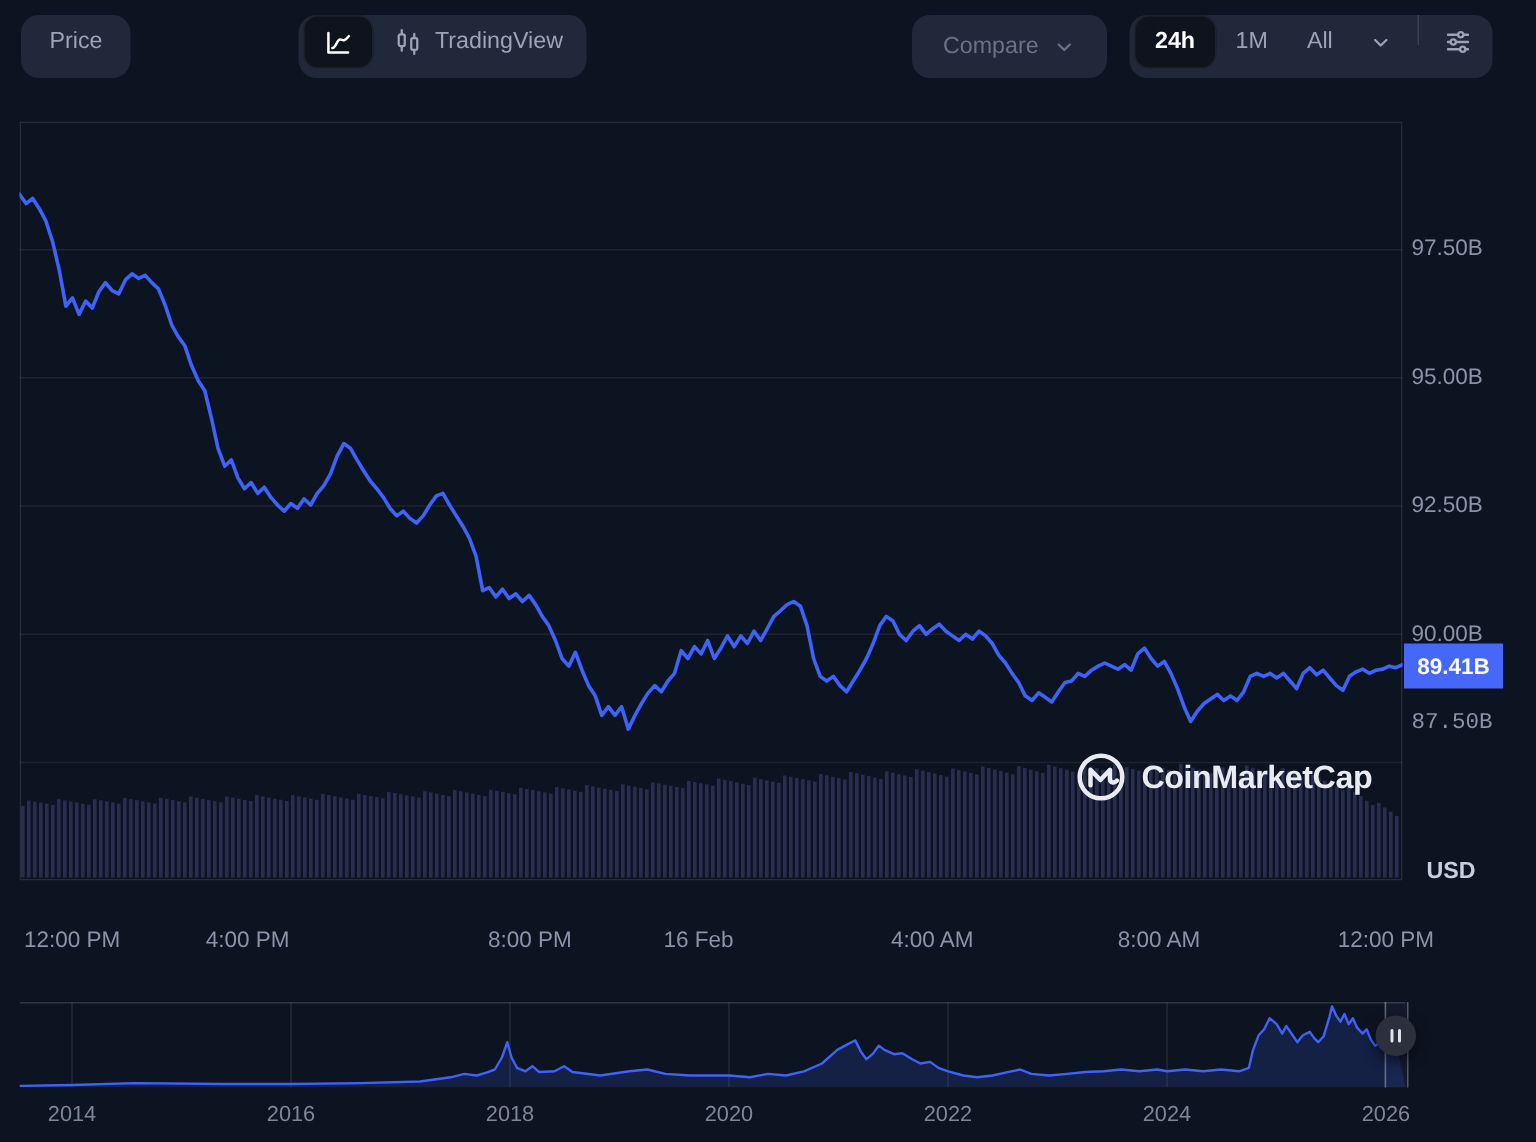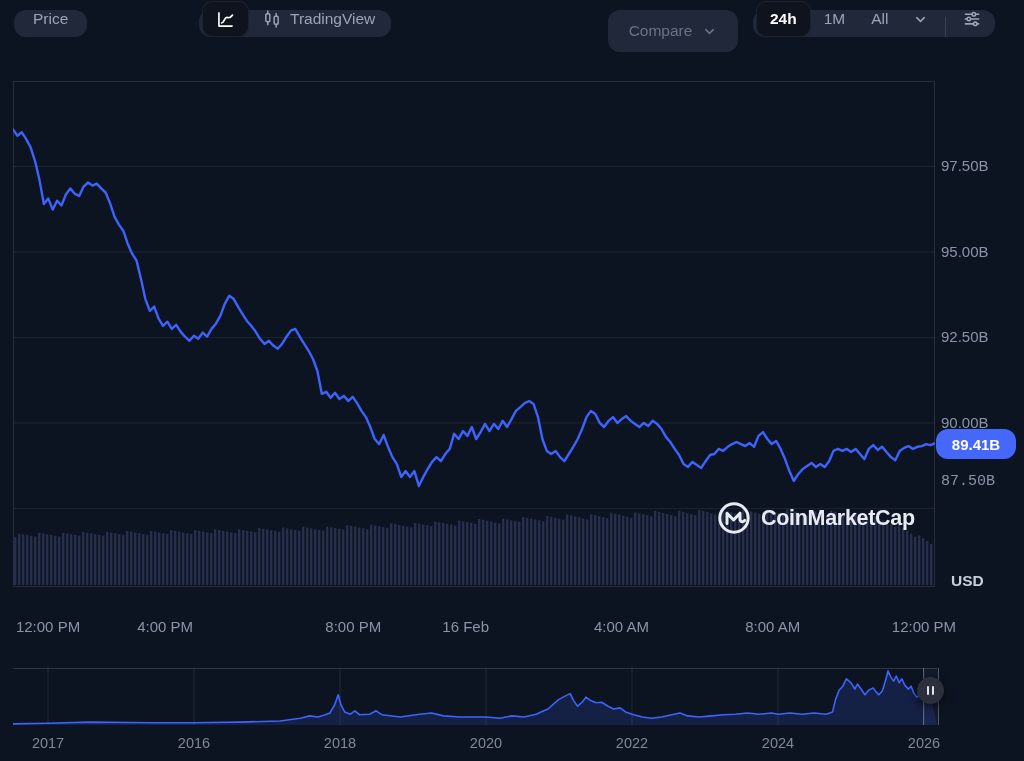--- a/index.html
+++ b/index.html
@@ -1,41 +1,41 @@
 <!DOCTYPE html>
 <html><head>
 <meta charset="utf-8">
 <style>
   html,body{margin:0;padding:0;background:#0d1421;}
   body{width:1024px;height:761px;overflow:hidden;font-family:"Liberation Sans","DejaVu Sans",sans-serif;}
   .app{position:relative;width:1024px;height:761px;background:#0d1421;}
 
   
-  .tgroup{position:absolute;top:10px;height:27px;background:#21283a;border-radius:12px;
-          display:flex;align-items:flex-end;padding:0 3px;box-sizing:border-box;}
+  .tgroup{position:absolute;top:10px;height:42px;background:#21283a;border-radius:12px;
+          display:flex;align-items:flex-start;padding:0 3px;box-sizing:border-box;}
   .seg-btn{height:36px;border:none;background:transparent;color:#9ba3b7;font-size:15.5px;
            font-family:inherit;padding:0 16px;border-radius:10px;display:flex;align-items:center;gap:8px;cursor:pointer;}
   .seg-btn.active{background:#0f131d;color:#ffffff;font-weight:700;box-shadow:inset 0 0 0 1px rgba(255,255,255,0.07);}
   .compare-btn{position:absolute;left:608px;top:10px;height:42px;width:130px;background:#21283a;border:none;
            border-radius:12px;color:#6a7288;font-size:15.5px;font-family:inherit;display:flex;align-items:center;
            justify-content:center;gap:10px;cursor:pointer;}
   .vdiv{width:1px;height:20px;background:#3a4152;margin:0 6px;}
   .icon-btn{padding:0 13px;}
   svg.ic{display:block;}
 
   
   .main-svg{position:absolute;left:13px;top:81px;}
   .grid{stroke:rgba(255,255,255,0.07);stroke-width:1;}
   .frame{fill:none;stroke:rgba(255,255,255,0.11);stroke-width:1;}
   .vol rect{fill:#272e4e;}
   .mainline{fill:none;stroke:#3e63fd;stroke-width:2.4;stroke-linejoin:round;stroke-linecap:round;}
   .ylab{position:absolute;left:941px;font-size:15px;color:#8a93a8;z-index:1;}
   .usd-lab{position:absolute;left:951px;top:572px;font-size:15.5px;font-weight:700;color:#c7cede;}
   .xlab{position:absolute;top:618px;transform:translateX(-50%);font-size:15px;color:#8a93a8;white-space:nowrap;}
-  .badge{position:absolute;left:936px;top:429px;width:80px;height:30px;background:#4567fb;border-radius:12px;
+  .badge{position:absolute;left:936px;top:429px;width:66px;height:30px;background:#4567fb;border-radius:0;
          color:#fff;font-size:15px;font-weight:700;display:flex;align-items:center;justify-content:center;z-index:3;}
   .watermark{position:absolute;left:706px;top:500px;display:flex;align-items:center;gap:9px;z-index:2;padding-left:10px;}
   .watermark span{color:#e8ebf2;font-size:21.5px;font-weight:700;letter-spacing:-0.3px;}
 
   
   .nav-svg{position:absolute;left:13px;top:668px;}
   .ngrid{stroke:rgba(255,255,255,0.09);stroke-width:1;}
   .nframe{stroke:rgba(255,255,255,0.14);stroke-width:1;}
   .navfill{fill:rgba(62,99,253,0.16);stroke:none;}
   .navline{fill:none;stroke:#3e63fd;stroke-width:1.6;stroke-linejoin:round;}
@@ -375,21 +375,21 @@
       <line class="ngrid" x1="327.0" x2="327.0" y1="0" y2="57"></line>
       <line class="ngrid" x1="473.0" x2="473.0" y1="0" y2="57"></line>
       <line class="ngrid" x1="619.0" x2="619.0" y1="0" y2="57"></line>
       <line class="ngrid" x1="765.0" x2="765.0" y1="0" y2="57"></line>
       <line class="ngrid" x1="911.0" x2="911.0" y1="0" y2="57"></line>
       <line class="nframe" x1="0" x2="924" y1="0.5" y2="0.5"></line>
       <path class="navfill" d="M0 57 L0.0 55.9 L35.1 55.3 L76.7 54.1 L136.8 54.7 L181.1 54.7 L227.3 54.1 L267.0 53.0 L287.4 50.2 L296.6 47.9 L304.9 49.0 L312.3 46.7 L316.9 45.0 L321.6 37.0 L325.2 26.8 L328.0 37.0 L331.7 43.9 L337.3 46.2 L341.9 42.8 L346.5 46.7 L356.7 46.2 L363.1 42.8 L368.7 46.7 L387.2 49.0 L406.6 46.2 L418.6 45.0 L430.6 47.9 L447.2 49.0 L473.1 49.0 L486.9 50.2 L499.0 47.9 L511.0 49.0 L523.0 46.2 L535.0 41.0 L545.2 31.9 L552.6 27.9 L557.2 25.6 L560.9 33.1 L564.6 38.2 L569.2 34.2 L572.9 29.1 L576.6 31.9 L583.0 34.8 L588.6 34.2 L595.1 38.2 L600.6 41.0 L607.1 39.9 L612.6 43.9 L619.1 46.2 L629.2 49.0 L638.5 50.2 L648.6 49.0 L658.8 46.7 L667.1 45.0 L674.5 47.9 L686.5 49.0 L698.5 47.9 L710.6 46.7 L722.6 46.2 L734.6 45.0 L746.6 46.2 L758.6 45.0 L765.1 46.2 L777.1 45.0 L789.1 46.2 L801.1 45.0 L813.1 46.2 L819.6 43.9 L822.4 31.9 L826.1 22.2 L829.8 18.2 L833.4 10.8 L838.1 14.8 L841.8 21.1 L844.5 16.0 L849.2 22.8 L851.9 26.8 L855.6 22.2 L860.2 19.9 L863.0 23.9 L865.8 26.8 L869.5 22.8 L873.2 10.3 L875.0 2.9 L877.8 9.1 L880.6 13.1 L883.3 8.0 L886.1 14.8 L888.9 10.8 L891.7 17.1 L895.4 21.1 L898.1 18.2 L900.9 25.1 L903.7 29.1 L907.4 26.8 L910.1 31.9 L912.9 30.2 L915.7 26.8 L918.5 30.2 L924 57 Z"></path>
       <path class="navline" d="M0.0 55.9 L35.1 55.3 L76.7 54.1 L136.8 54.7 L181.1 54.7 L227.3 54.1 L267.0 53.0 L287.4 50.2 L296.6 47.9 L304.9 49.0 L312.3 46.7 L316.9 45.0 L321.6 37.0 L325.2 26.8 L328.0 37.0 L331.7 43.9 L337.3 46.2 L341.9 42.8 L346.5 46.7 L356.7 46.2 L363.1 42.8 L368.7 46.7 L387.2 49.0 L406.6 46.2 L418.6 45.0 L430.6 47.9 L447.2 49.0 L473.1 49.0 L486.9 50.2 L499.0 47.9 L511.0 49.0 L523.0 46.2 L535.0 41.0 L545.2 31.9 L552.6 27.9 L557.2 25.6 L560.9 33.1 L564.6 38.2 L569.2 34.2 L572.9 29.1 L576.6 31.9 L583.0 34.8 L588.6 34.2 L595.1 38.2 L600.6 41.0 L607.1 39.9 L612.6 43.9 L619.1 46.2 L629.2 49.0 L638.5 50.2 L648.6 49.0 L658.8 46.7 L667.1 45.0 L674.5 47.9 L686.5 49.0 L698.5 47.9 L710.6 46.7 L722.6 46.2 L734.6 45.0 L746.6 46.2 L758.6 45.0 L765.1 46.2 L777.1 45.0 L789.1 46.2 L801.1 45.0 L813.1 46.2 L819.6 43.9 L822.4 31.9 L826.1 22.2 L829.8 18.2 L833.4 10.8 L838.1 14.8 L841.8 21.1 L844.5 16.0 L849.2 22.8 L851.9 26.8 L855.6 22.2 L860.2 19.9 L863.0 23.9 L865.8 26.8 L869.5 22.8 L873.2 10.3 L875.0 2.9 L877.8 9.1 L880.6 13.1 L883.3 8.0 L886.1 14.8 L888.9 10.8 L891.7 17.1 L895.4 21.1 L898.1 18.2 L900.9 25.1 L903.7 29.1 L907.4 26.8 L910.1 31.9 L912.9 30.2 L915.7 26.8 L918.5 30.2"></path>
     </svg>
   <div id="year-labels">
-      <div class="yearlab" style="left: 48.0196px;">2017</div>
+      <div class="yearlab" style="left: 48.0196px;">2014</div>
       <div class="yearlab" style="left: 194.012px;">2016</div>
       <div class="yearlab" style="left: 340.004px;">2018</div>
       <div class="yearlab" style="left: 485.996px;">2020</div>
       <div class="yearlab" style="left: 631.988px;">2022</div>
       <div class="yearlab" style="left: 777.98px; text-align: center;">2024</div>
       <div class="yearlab" style="left: 923.972px;">2026</div>
     </div>
   <div class="nav-selection"></div>
   <div class="nav-handle">
       <i></i>

